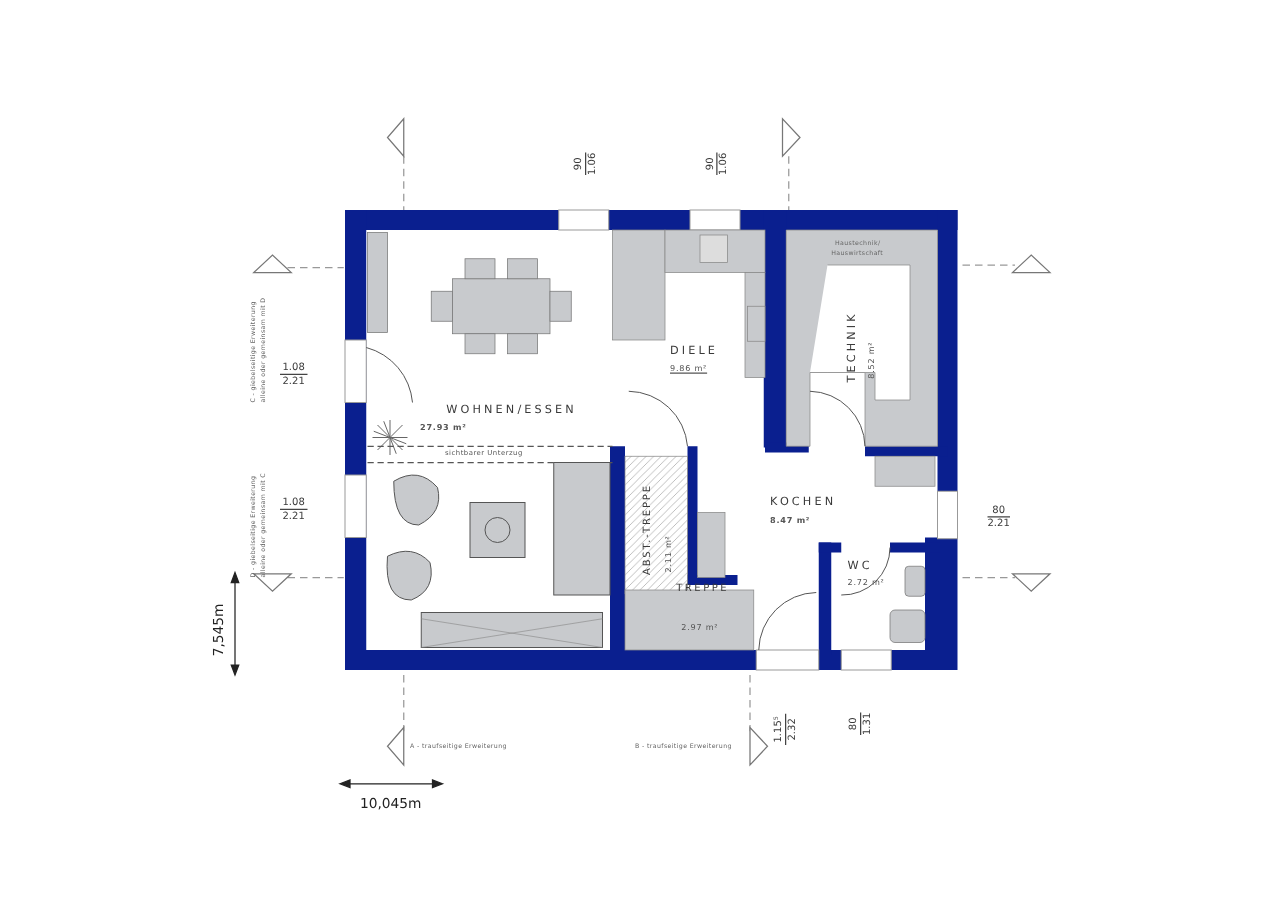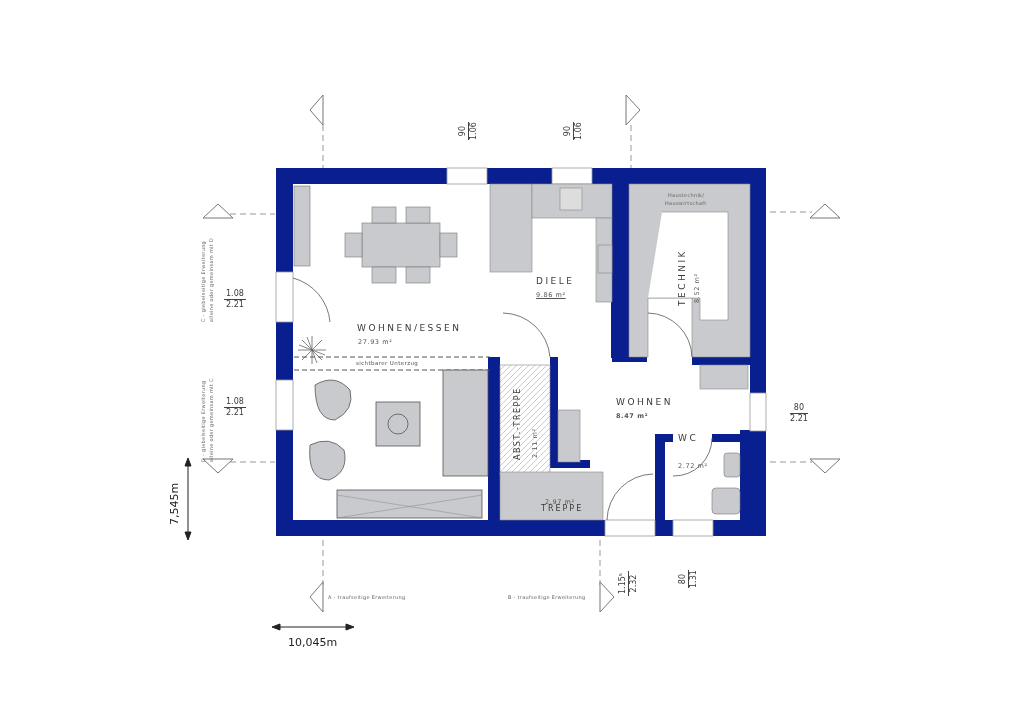--- a/index.html
+++ b/index.html
@@ -154,40 +154,40 @@
     <line x1="188" y1="462" x2="188" y2="536"></line>
     <polygon points="188,458 185,466 191,466" fill="#222"></polygon>
     <polygon points="188,540 185,532 191,532" fill="#222"></polygon>
     <line x1="276" y1="627" x2="350" y2="627"></line>
     <polygon points="272,627 280,624 280,630" fill="#222"></polygon>
     <polygon points="354,627 346,624 346,630" fill="#222"></polygon>
   </g>
 </svg>
 
 <div class="lbl room-name" style="left:357px;top:323px;">WOHNEN/ESSEN</div>
-<div class="lbl room-area" style="left:358px;top:338px;">27.93 m²</div>
+<div class="lbl room-area" style="left:336px;top:338px;font-weight:bold;">27.93 m²</div>
 
 <div class="lbl room-name" style="left:536px;top:276px;">DIELE</div>
 <div class="lbl room-area" style="left:536px;top:291px;text-decoration:underline;">9.86 m²</div>
 
 <div class="lbl tiny" style="left:668px;top:192px;">Haustechnik/</div>
 <div class="lbl tiny" style="left:665px;top:200px;">Hauswirtschaft</div>
 <div class="lbl room-name vert" style="left:677px;top:306px;">TECHNIK</div>
 <div class="lbl room-area vert" style="left:693px;top:303px;">8.52 m²</div>
 
-<div class="lbl room-name" style="left:616px;top:397px;">WOHNEN</div>
+<div class="lbl room-name" style="left:616px;top:397px;">KOCHEN</div>
 <div class="lbl room-area" style="left:616px;top:412px;font-weight:bold;">8.47 m²</div>
 
-<div class="lbl room-name" style="left:678px;top:433px;">WC</div>
+<div class="lbl room-name" style="left:678px;top:448px;">WC</div>
 <div class="lbl room-area" style="left:678px;top:462px;">2.72 m²</div>
 
 <div class="lbl room-name vert" style="left:513px;top:460px;font-size:8px;letter-spacing:1.5px;">ABST.-TREPPE</div>
 <div class="lbl room-area vert" style="left:531px;top:458px;">2.11 m²</div>
 
-<div class="lbl room-name" style="left:541px;top:504px;font-size:8px;letter-spacing:2px;">TREPPE</div>
+<div class="lbl room-name" style="left:541px;top:466px;font-size:8px;letter-spacing:2px;">TREPPE</div>
 <div class="lbl room-area" style="left:545px;top:498px;">2.97 m²</div>
 
 <div class="lbl" style="left:356px;top:360px;font-size:5.5px;color:#555;letter-spacing:0.4px;">sichtbarer Unterzug</div>
 
 <div class="frac vert" style="left:458px;top:140px;">
   <div class="top">90</div>
   <div>1.06</div>
 </div>
 <div class="frac vert" style="left:563px;top:140px;">
   <div class="top">90</div>

